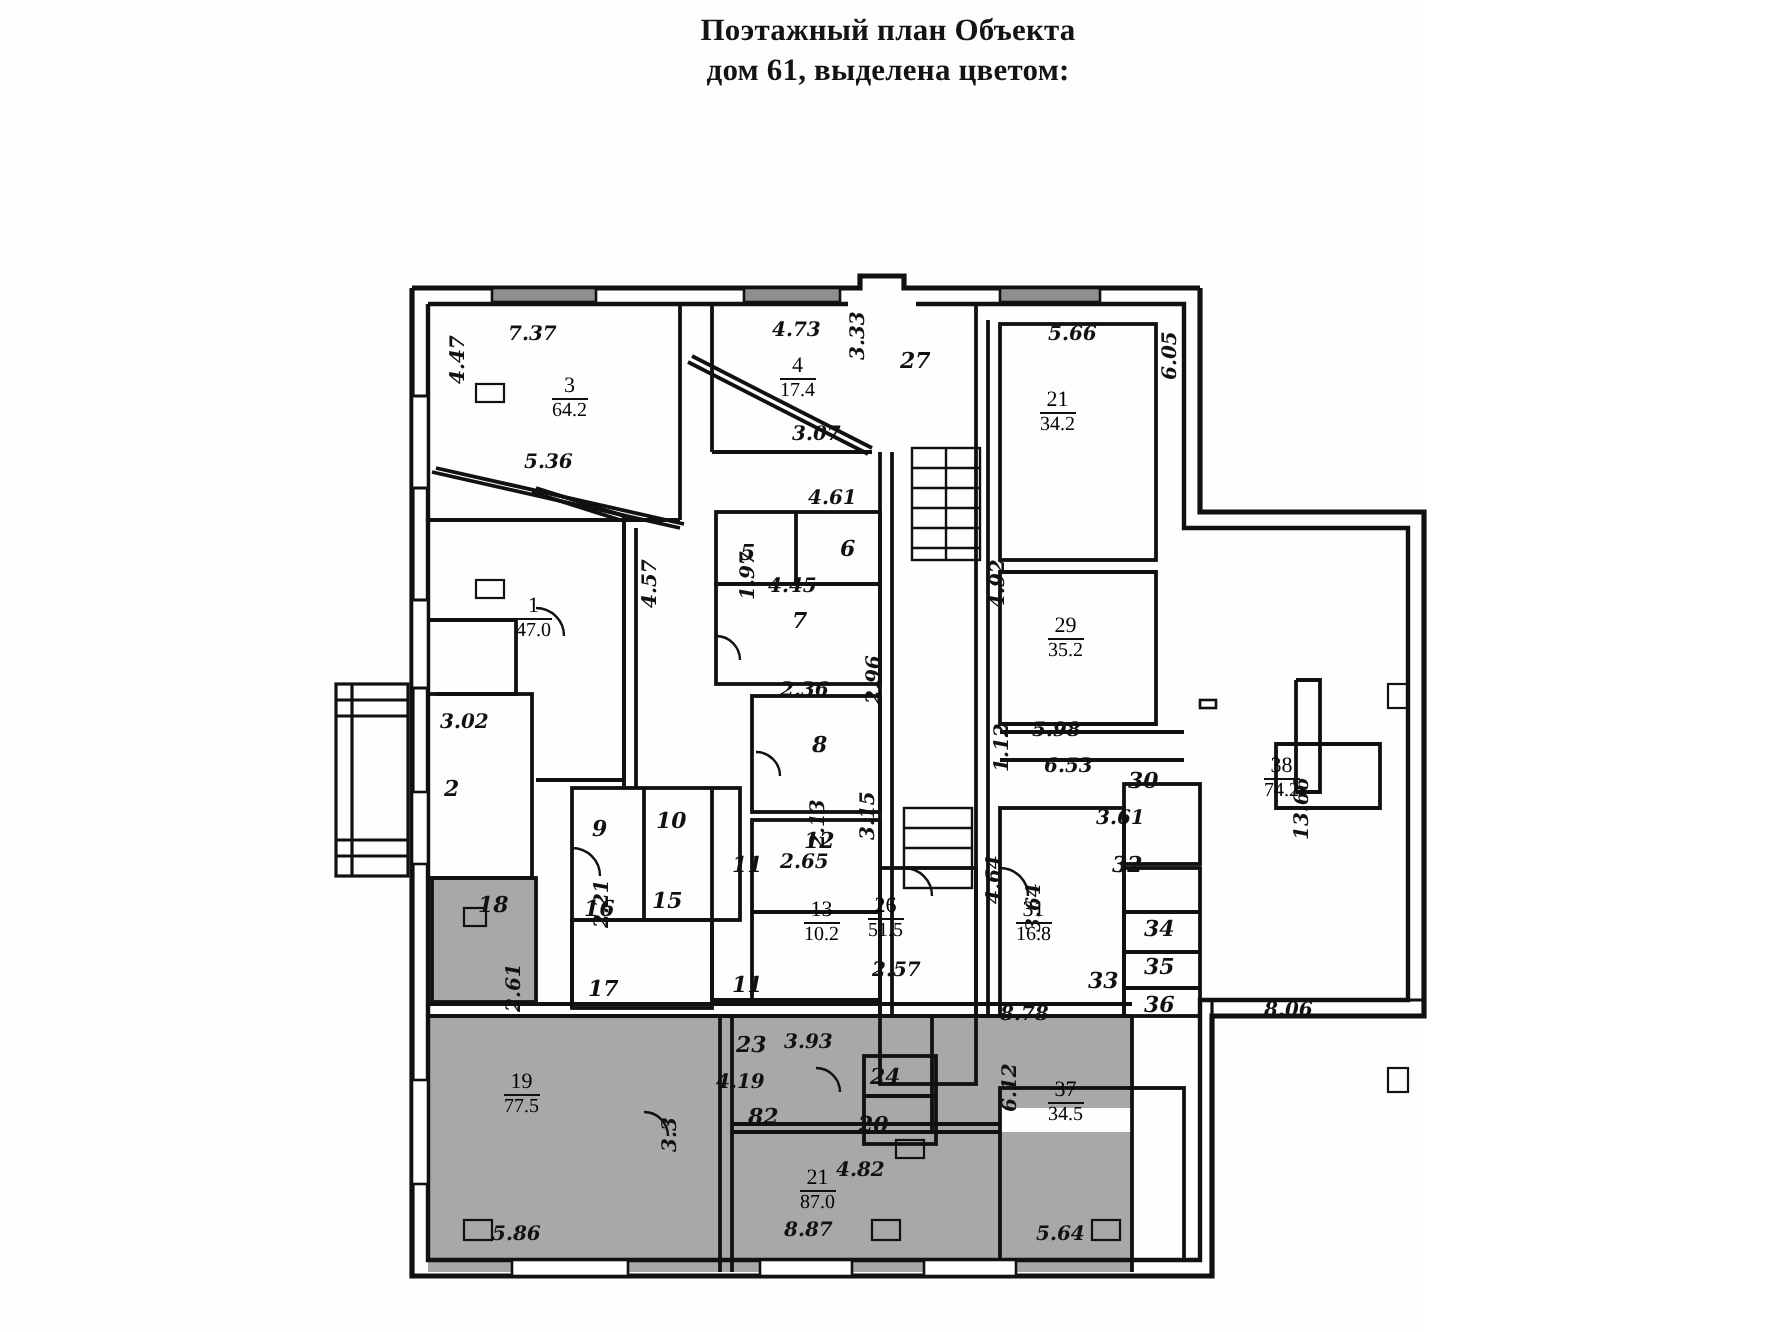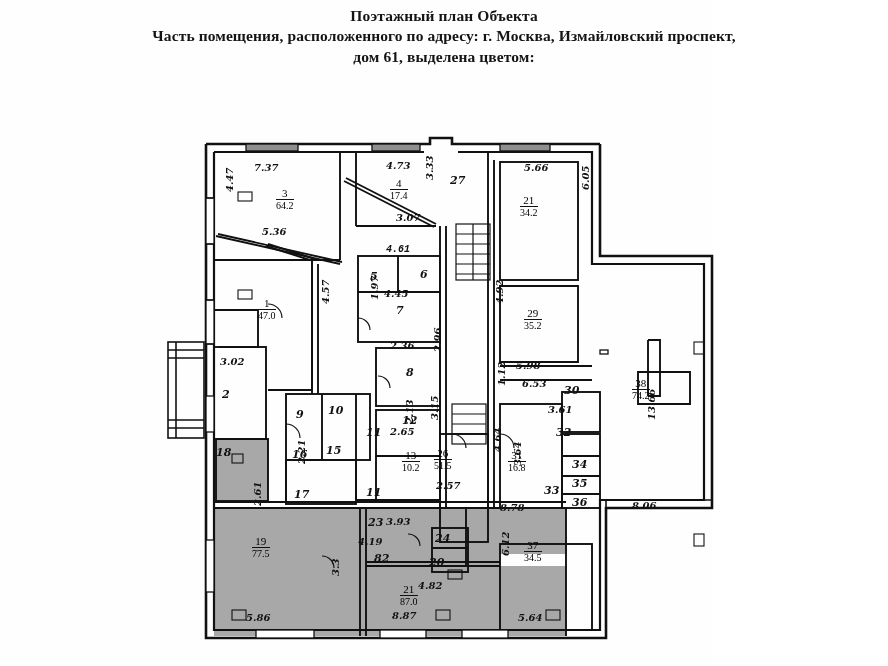--- a/index.html
+++ b/index.html
@@ -26,21 +26,20 @@
   .single{position:absolute;font-family:"DejaVu Serif",serif;font-style:italic;
           font-weight:bold;font-size:11px;color:#111;}
 </style>
 </head>
 <body>
 
 <div id="page">
 
   <div id="header">
     <div class="ln" id="hl1">Поэтажный план Объекта</div>
-    <div class="ln" id="hl2">Часть помещения, расположенного по адресу: г. Москва, Измайловский проспект,</div>
     <div class="ln" id="hl3">дом 61, выделена цветом:</div>
   </div>
 
   <div id="plan">
     <svg width="888" height="562" viewBox="0 0 888 562" xmlns="http://www.w3.org/2000/svg">
       <defs>
         <pattern id="hatch" width="6" height="6" patternUnits="userSpaceOnUse" patternTransform="rotate(45)">
           <rect width="6" height="6" fill="#a8a8a8"></rect>
           <line x1="0" y1="0" x2="0" y2="6" stroke="#9a9a9a" stroke-width="1"></line>
         </pattern>
@@ -302,56 +301,56 @@
     <div class="single" style="left:396px;top:200px;">7</div>
     <div class="single" style="left:406px;top:262px;">8</div>
     <div class="single" style="left:296px;top:304px;">9</div>
     <div class="single" style="left:328px;top:300px;">10</div>
     <div class="single" style="left:366px;top:322px;">11</div>
     <div class="single" style="left:402px;top:310px;">12</div>
     <div class="single" style="left:366px;top:382px;">11</div>
     <div class="single" style="left:326px;top:340px;">15</div>
     <div class="single" style="left:292px;top:344px;">16</div>
     <div class="single" style="left:294px;top:384px;">17</div>
-    <div class="single" style="left:216px;top:342px;">18</div>
+    <div class="single" style="left:239px;top:342px;">18</div>
     <div class="single" style="left:564px;top:280px;text-align:center;">30</div>
     <div class="single" style="left:556px;top:322px;">32</div>
     <div class="single" style="left:544px;top:380px;">33</div>
     <div class="single" style="left:572px;top:354px;">34</div>
     <div class="single" style="left:572px;top:373px;">35</div>
     <div class="single" style="left:572px;top:392px;">36</div>
     <div class="single" style="left:368px;top:412px;">23</div>
     <div class="single" style="left:435px;top:428px;">24</div>
     <div class="single" style="left:429px;top:452px;">20</div>
     <div class="single" style="left:374px;top:448px;">82</div>
     <div class="single" style="left:222px;top:284px;">2</div>
     <div class="single" style="left:450px;top:70px;">27</div>
 
     <div class="dim" style="left:254px;top:58px;">7.37</div>
     <div class="dim" style="left:386px;top:56px;">4.73</div>
     <div class="dim" style="left:262px;top:122px;">5.36</div>
     <div class="dim" style="left:396px;top:108px;">3.07</div>
-    <div class="dim" style="left:386px;top:140px;font-family:Liberation Mono, monospace;">4.61</div>
+    <div class="dim" style="left:404px;top:140px;">4.61</div>
     <div class="dim" style="left:384px;top:184px;">4.45</div>
     <div class="dim" style="left:390px;top:236px;">2.36</div>
     <div class="dim" style="left:220px;top:252px;">3.02</div>
     <div class="dim" style="left:524px;top:58px;">5.66</div>
     <div class="dim" style="left:516px;top:256px;">5.98</div>
     <div class="dim" style="left:522px;top:274px;">6.53</div>
     <div class="dim" style="left:548px;top:300px;">3.61</div>
     <div class="dim" style="left:390px;top:322px;">2.65</div>
     <div class="dim" style="left:436px;top:376px;">2.57</div>
     <div class="dim" style="left:500px;top:398px;">8.78</div>
     <div class="dim" style="left:246px;top:508px;">5.86</div>
     <div class="dim" style="left:392px;top:506px;">8.87</div>
     <div class="dim" style="left:418px;top:476px;">4.82</div>
     <div class="dim" style="left:518px;top:508px;">5.64</div>
     <div class="dim" style="left:632px;top:396px;">8.06</div>
     <div class="dim" style="left:358px;top:432px;">4.19</div>
-    <div class="dim" style="left:386px;top:412px;">3.93</div>
+    <div class="dim" style="left:368px;top:412px;padding-left:24px;">3.93</div>
 
     <div class="dim vdim" style="left:224px;top:88px;transform:rotate(-90deg);">4.47</div>
     <div class="dim vdim" style="left:424px;top:76px;transform:rotate(-90deg);">3.33</div>
     <div class="dim vdim" style="left:320px;top:200px;transform:rotate(-90deg);">4.57</div>
     <div class="dim vdim" style="left:369px;top:196px;transform:rotate(-90deg);">1.97</div>
     <div class="dim vdim" style="left:432px;top:248px;transform:rotate(-90deg);">2.96</div>
     <div class="dim vdim" style="left:404px;top:320px;transform:rotate(-90deg);">2.13</div>
     <div class="dim vdim" style="left:429px;top:316px;transform:rotate(-90deg);">3.15</div>
     <div class="dim vdim" style="left:580px;top:86px;transform:rotate(-90deg);">6.05</div>
     <div class="dim vdim" style="left:494px;top:200px;transform:rotate(-90deg);">4.92</div>

